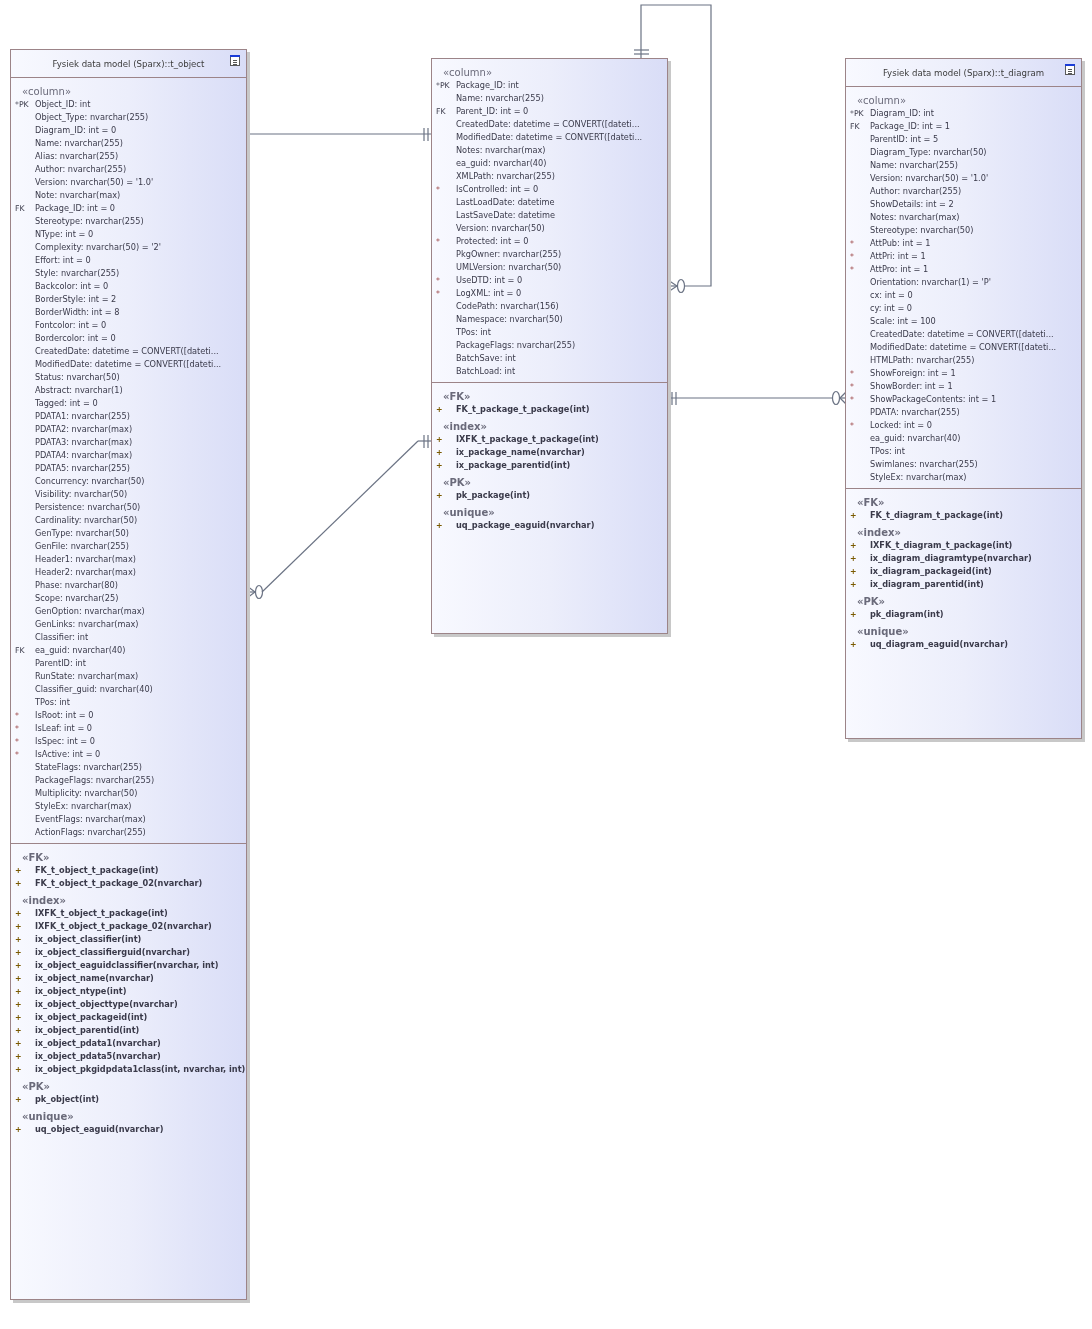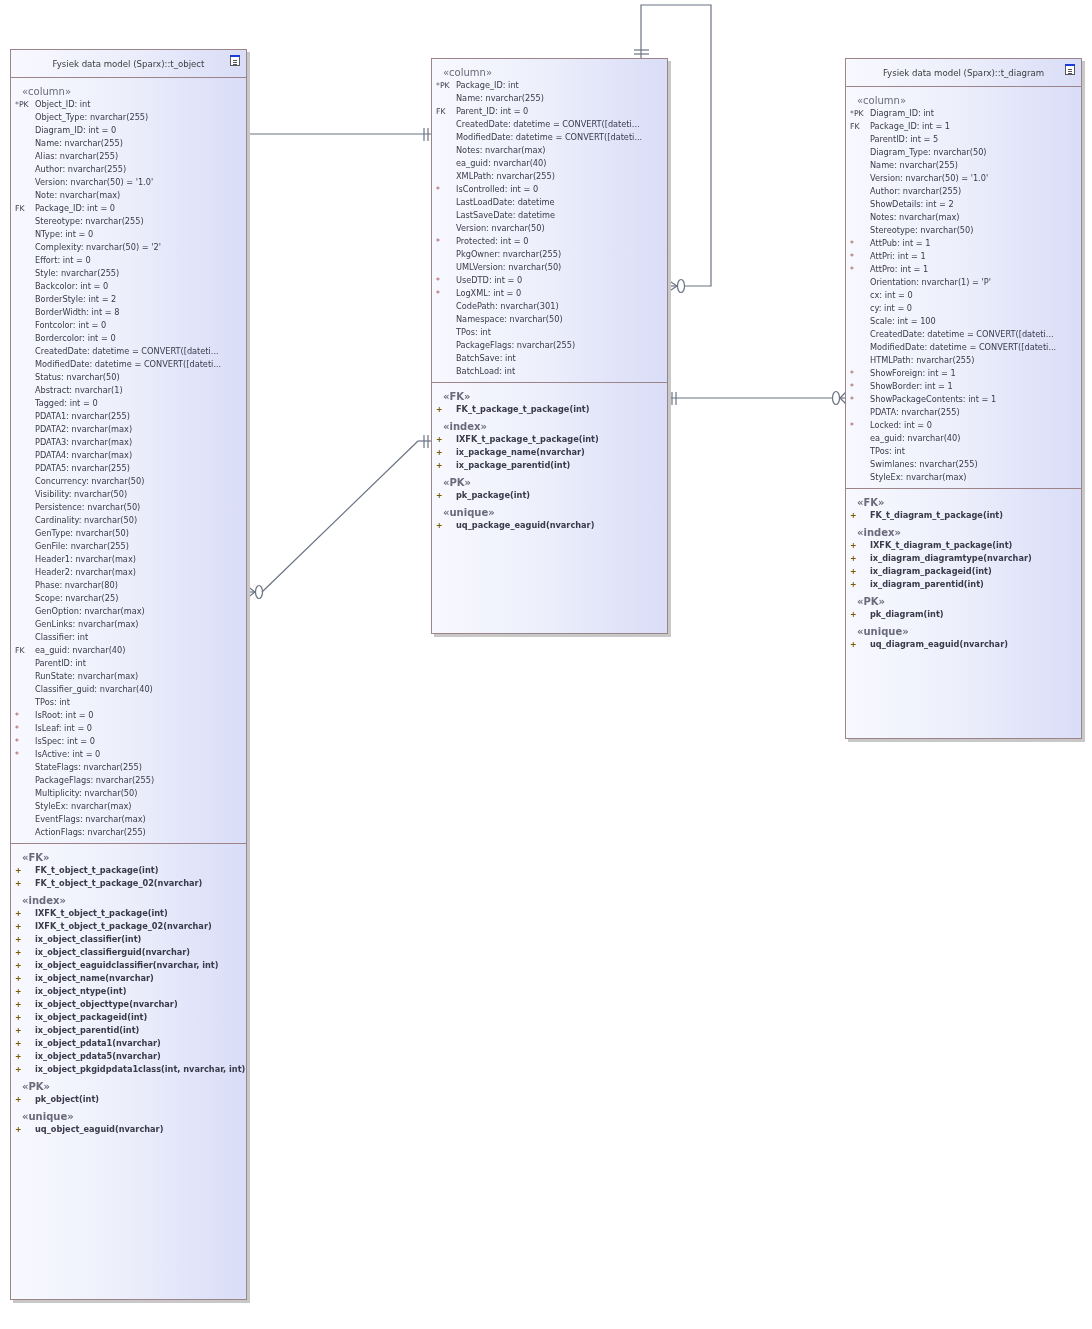--- a/index.html
+++ b/index.html
@@ -468,21 +468,21 @@
       <div class="row">
         <span class="mk star">*</span>
         <span class="txt">UseDTD: int = 0</span>
       </div>
       <div class="row">
         <span class="mk star">*</span>
         <span class="txt">LogXML: int = 0</span>
       </div>
       <div class="row">
         <span class="mk"></span>
-        <span class="txt">CodePath: nvarchar(301)</span>
+        <span class="txt">CodePath: nvarchar(156)</span>
       </div>
       <div class="row">
         <span class="mk"></span>
         <span class="txt">Namespace: nvarchar(50)</span>
       </div>
       <div class="row">
         <span class="mk"></span>
         <span class="txt">TPos: int</span>
       </div>
       <div class="row">

